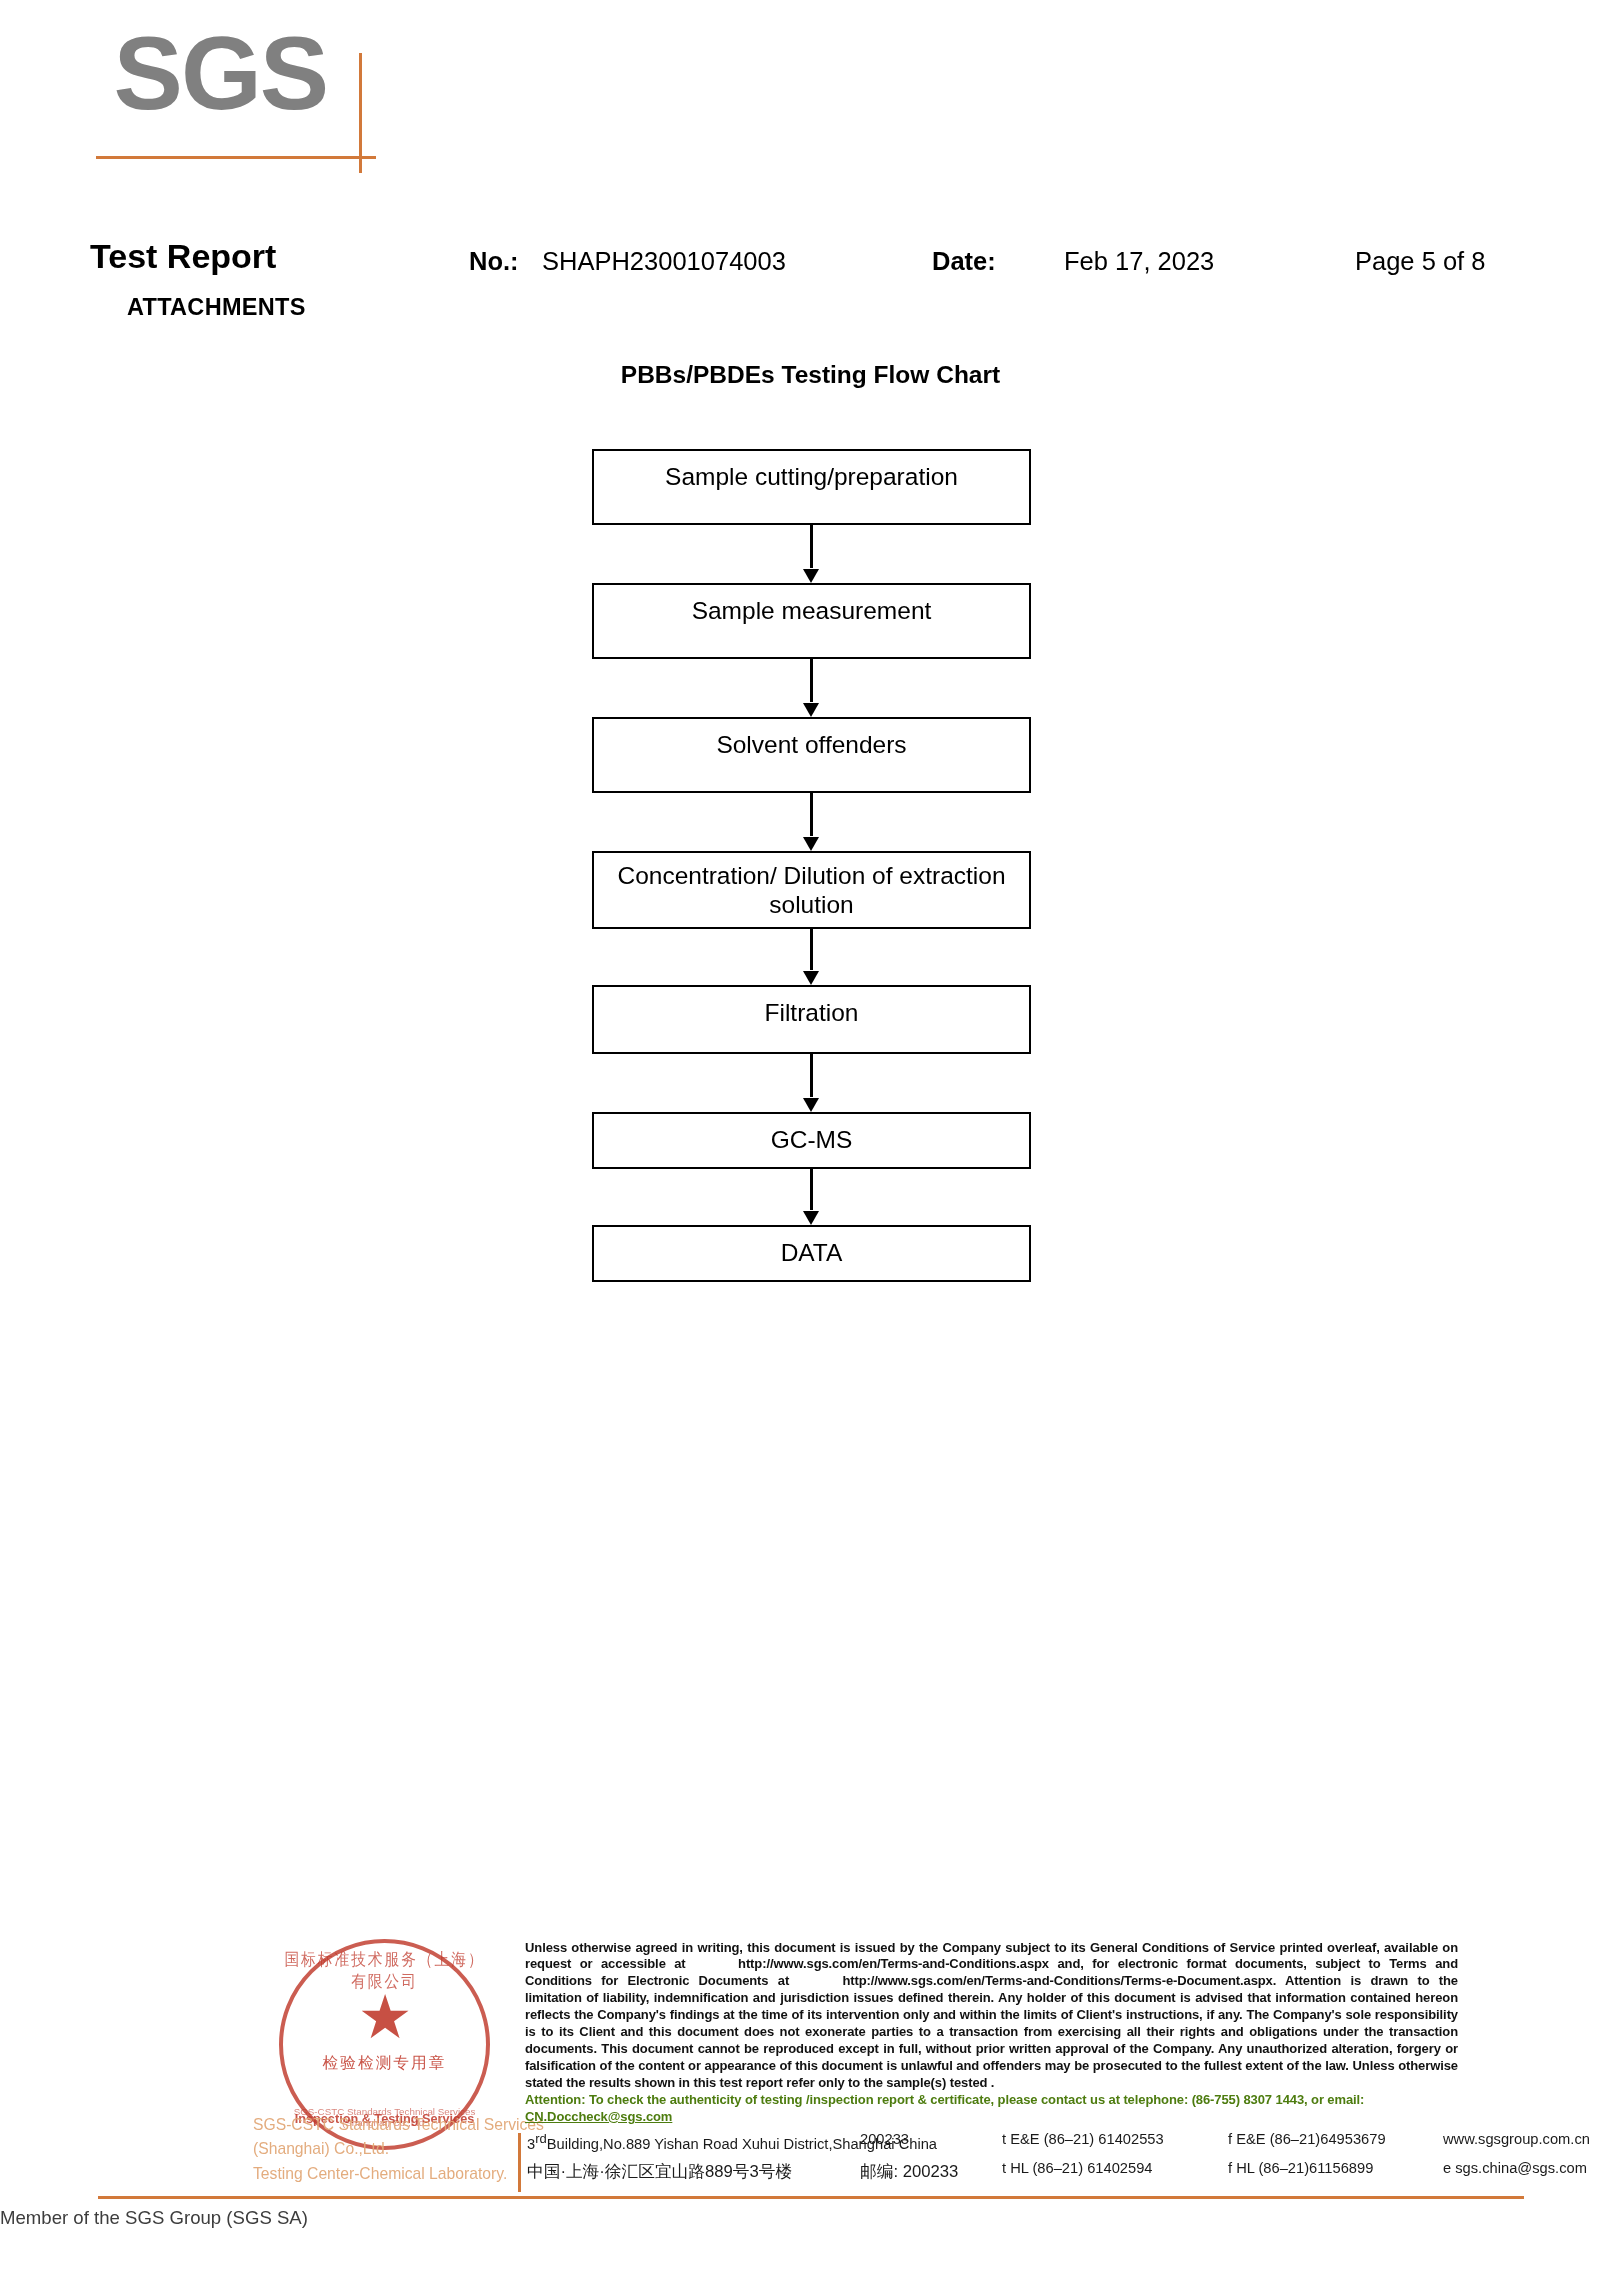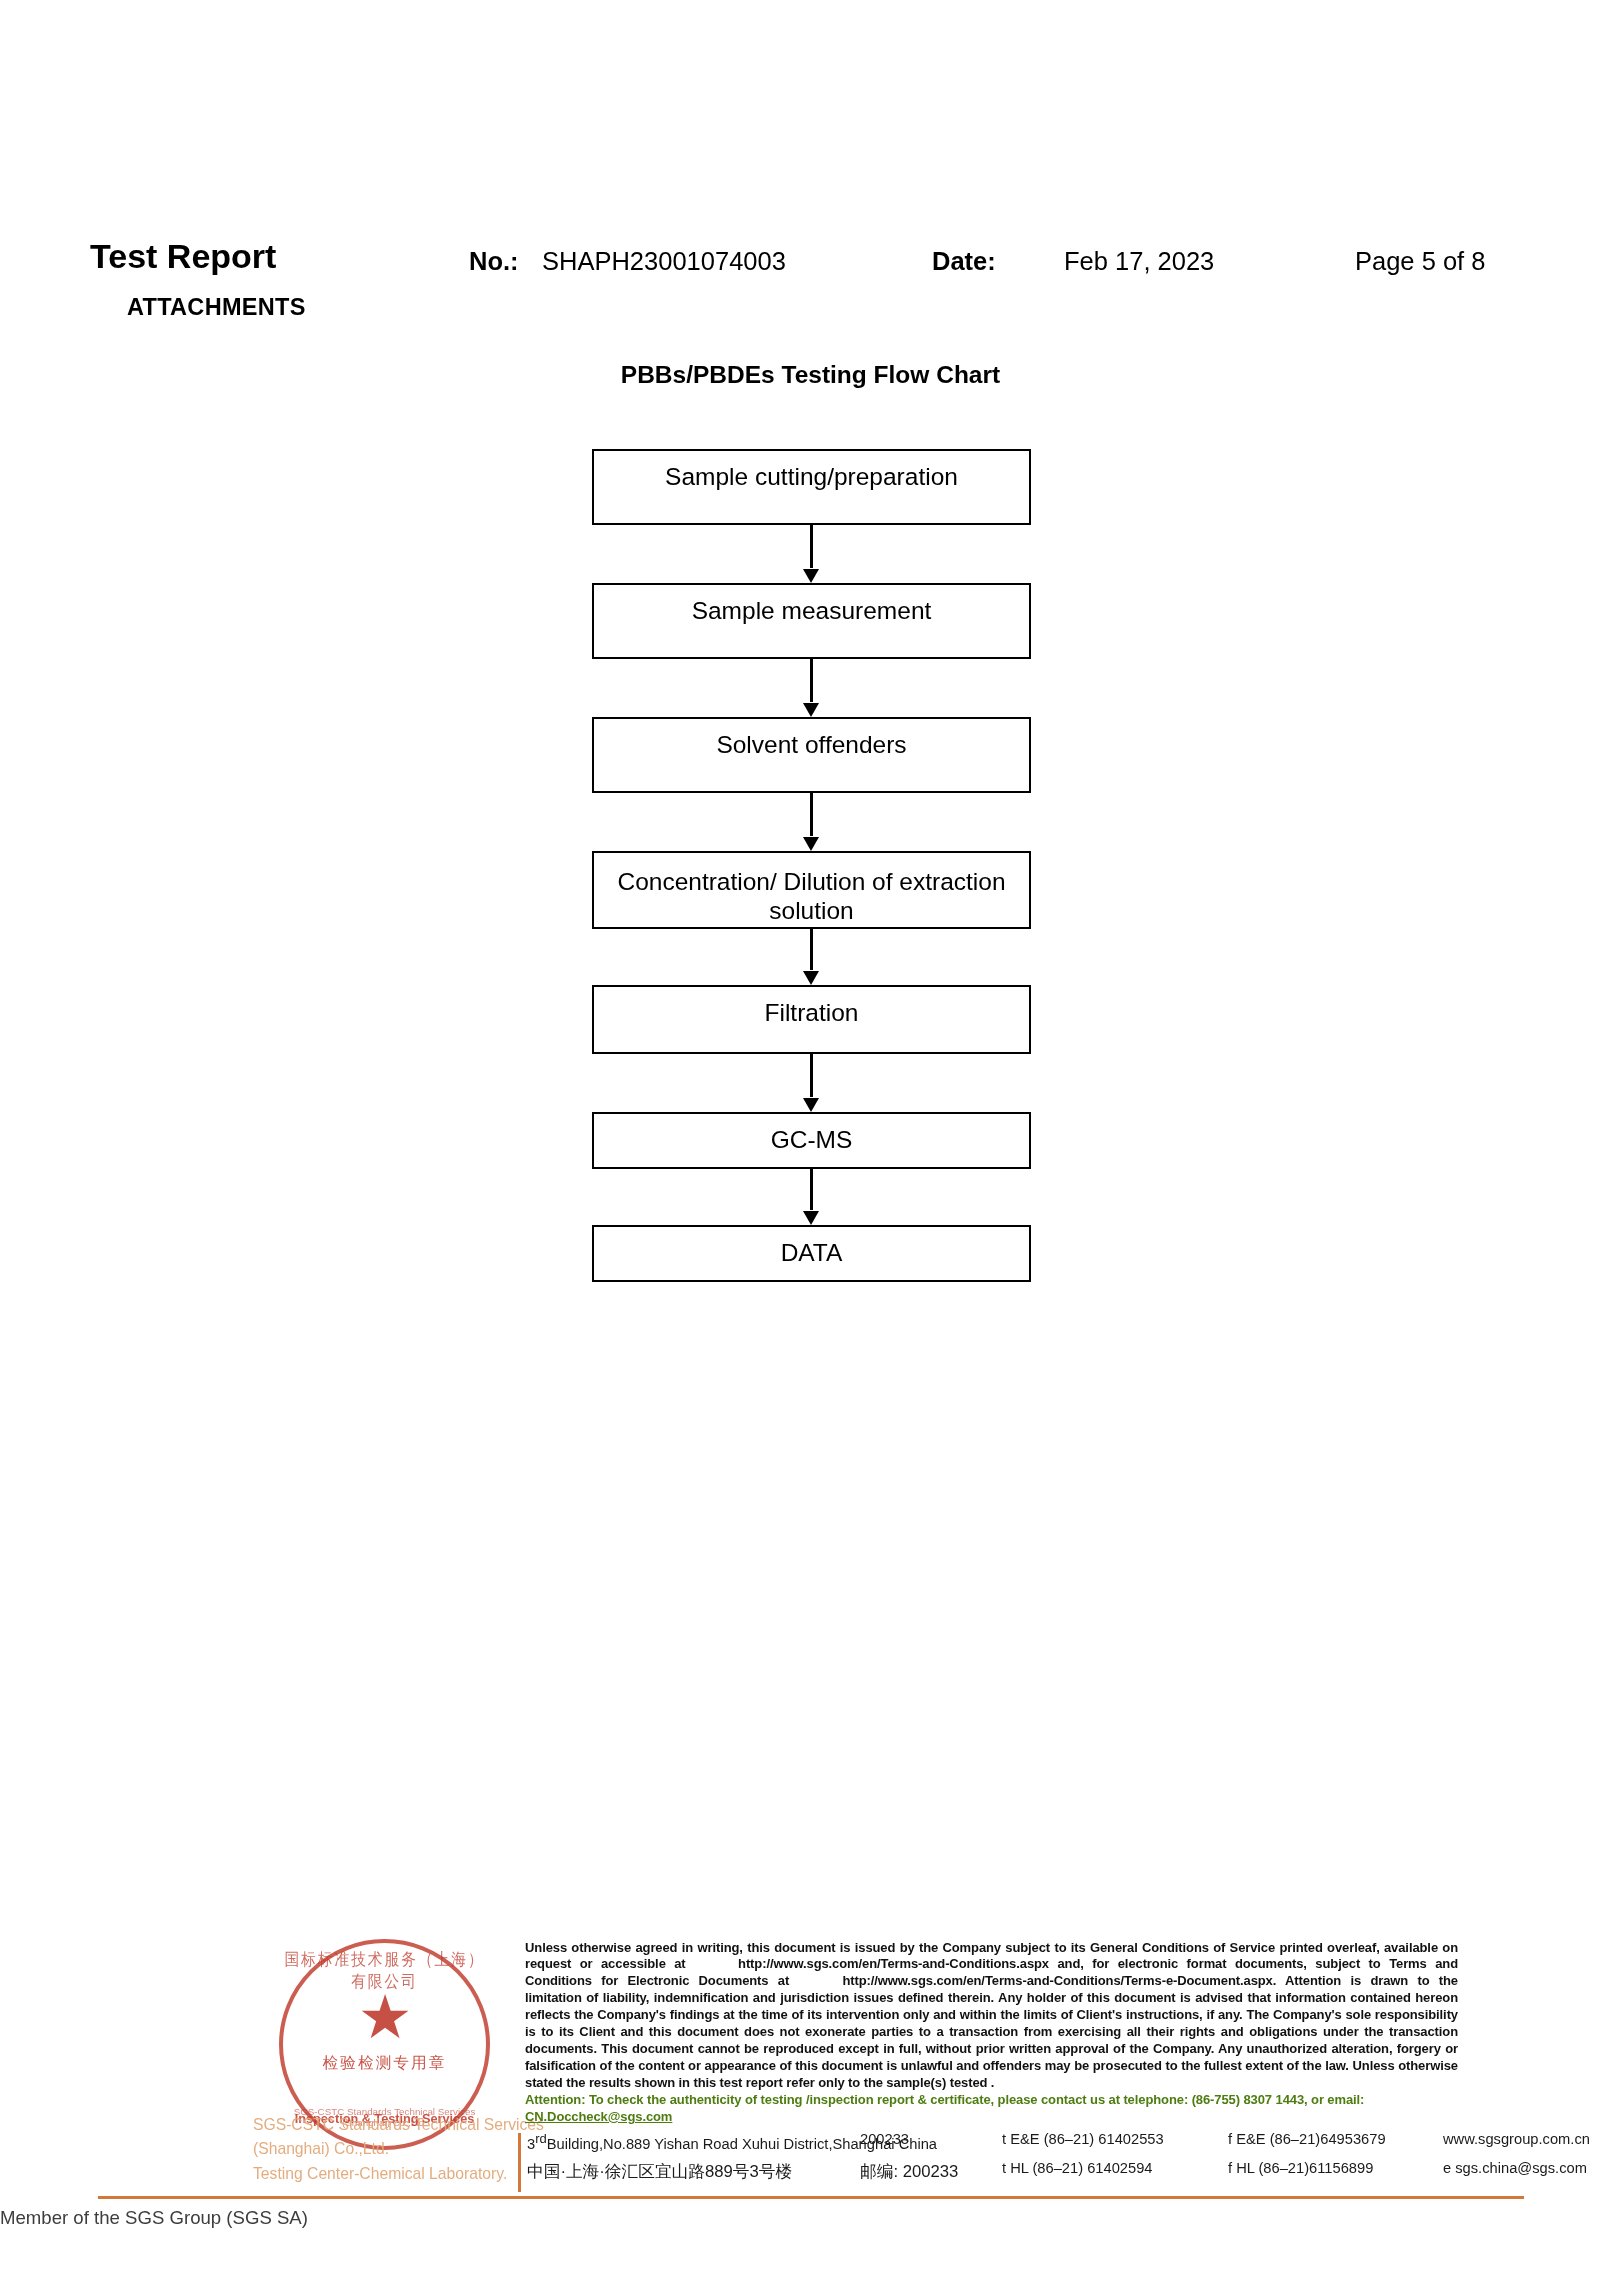--- a/index.html
+++ b/index.html
@@ -353,20 +353,25 @@
     text-align: left;
     font-size: 18.6px;
     color: #3d3d3d;
   }
 </style>
 </head>
 <body>
 
 <div id="page">
 
+  <div id="logo-block">
+    <div id="logo-text">SGS</div>
+    <div id="logo-rule-h"></div>
+    <div id="logo-rule-v"></div>
+  </div>
 
   <div id="header-row">
     <div class="hdr" id="title-test-report">Test Report</div>
     <div class="hdr" id="label-no">No.:</div>
     <div class="hdr" id="value-no">SHAPH23001074003</div>
     <div class="hdr" id="label-date">Date:</div>
     <div class="hdr" id="value-date">Feb 17, 2023</div>
     <div class="hdr" id="value-page">Page 5 of 8</div>
   </div>
   <div id="subtitle-attachments">ATTACHMENTS</div>
@@ -393,21 +398,21 @@
 
       <div class="flow-node" style="height:76px">
         <span class="node-label">Solvent offenders</span>
       </div>
       <div class="flow-arrow" style="height:58px">
         <span class="shaft" style="height:43px"></span>
         <span class="head"></span>
       </div>
 
       <div class="flow-node" style="height:78px">
-        <span class="node-label" style="padding-top:15px">Concentration/ Dilution of extraction solution</span>
+        <span class="node-label" style="padding-top:9px">Concentration/ Dilution of extraction solution</span>
       </div>
       <div class="flow-arrow" style="height:56px">
         <span class="shaft" style="height:41px"></span>
         <span class="head"></span>
       </div>
 
       <div class="flow-node" style="height:69px">
         <span class="node-label">Filtration</span>
       </div>
       <div class="flow-arrow" style="height:58px">

